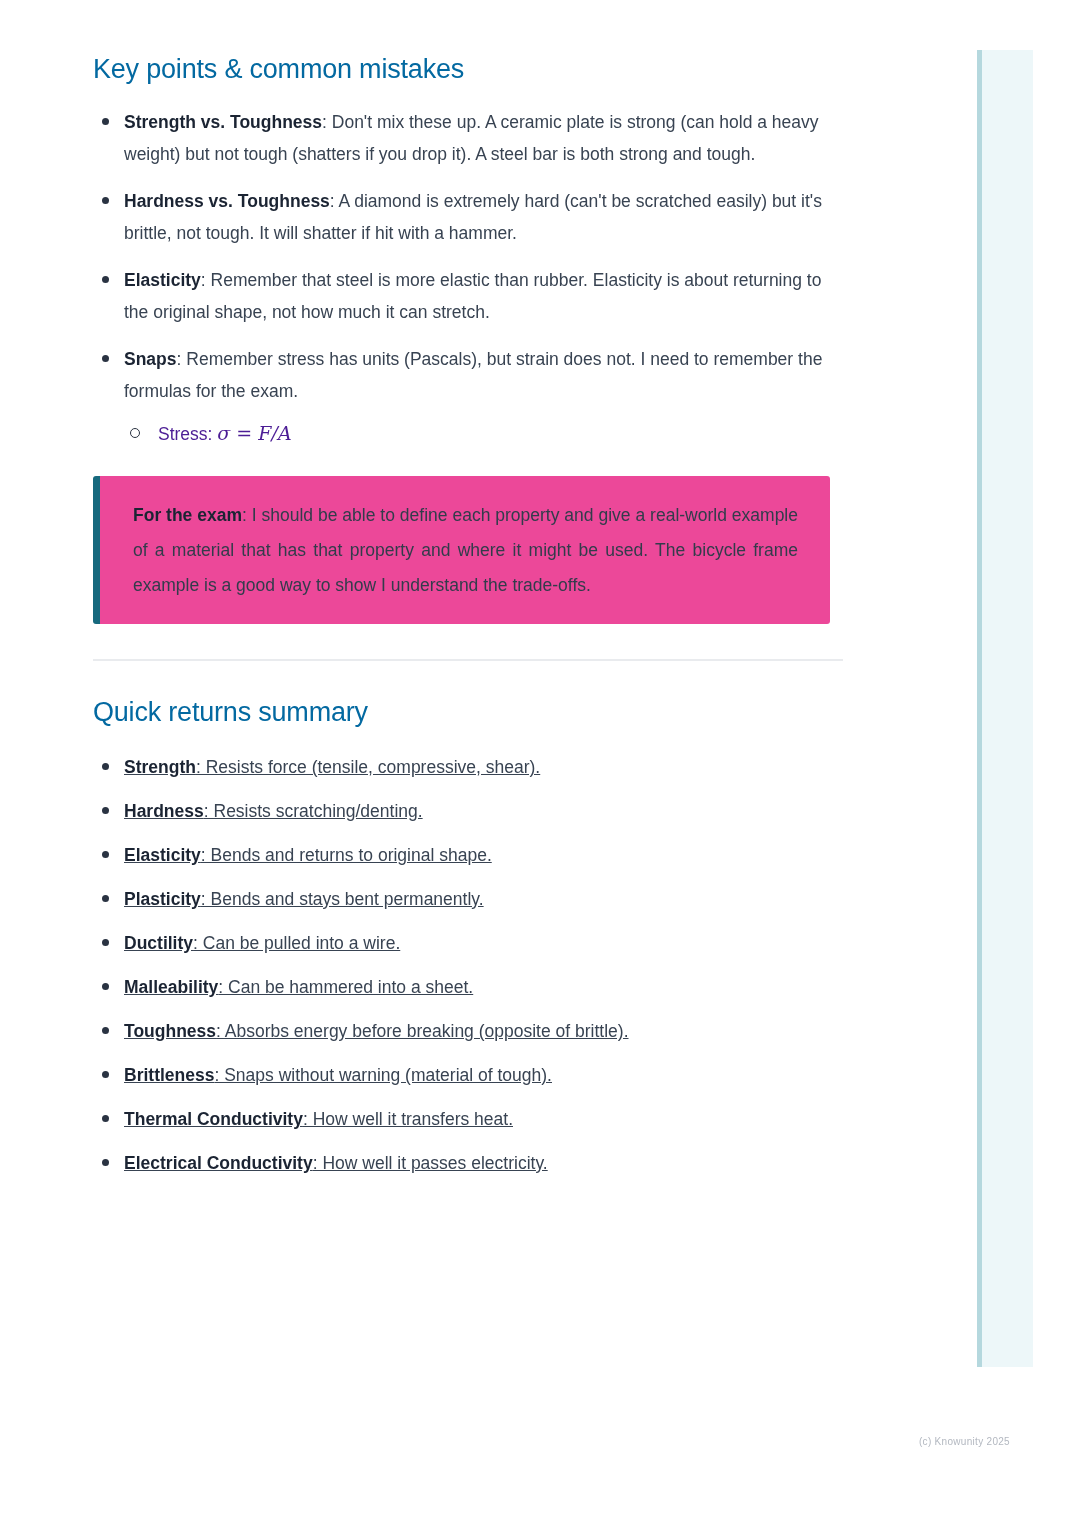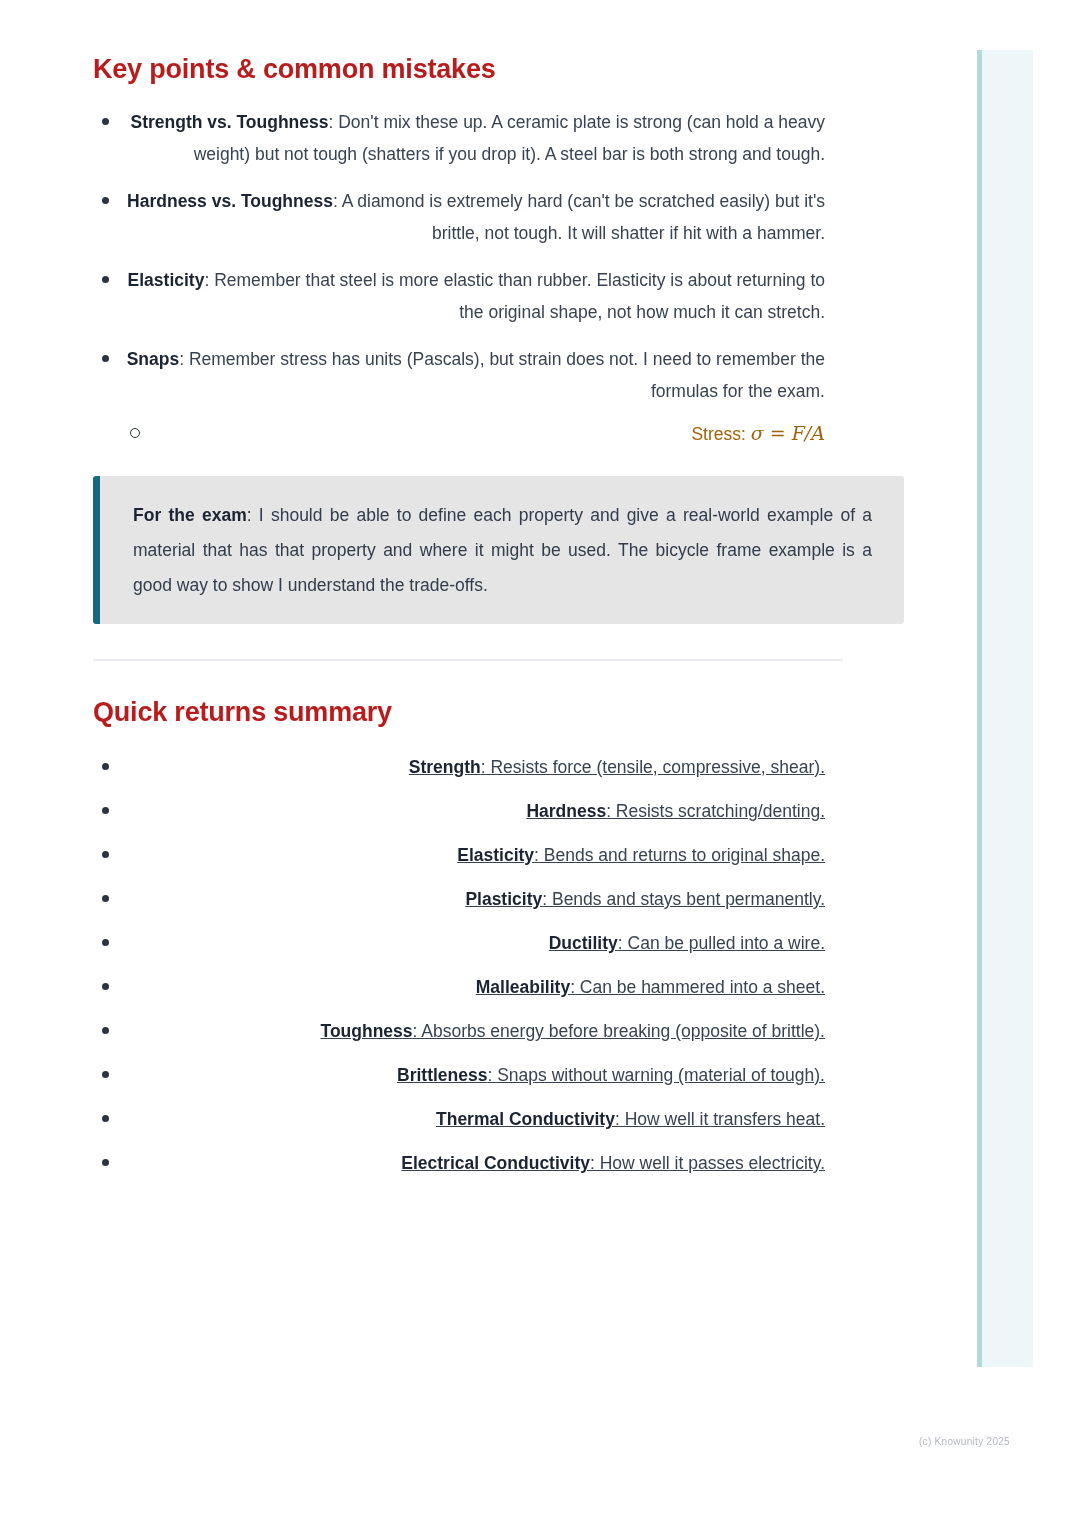--- a/index.html
+++ b/index.html
@@ -13,53 +13,52 @@
   }
   .content {
     position:absolute;
     left:93px; top:0;
     width:750px;
   }
   h1.sec-title {
     margin-top:52px;
     font-size:27px;
     line-height:34px;
-    font-weight:700;
-    color:#b91c1c;
+    font-weight:400;
+    color:#0369a1;
     letter-spacing:-0.2px;
   }
   h1.sec-title.second { margin-top:34px; }
   .list { margin-top:20px; width:732px; }
   .list.summary { margin-top:22px; }
   .li {
     position:relative;
     padding-left:31px;
     font-size:17.5px;
     line-height:32px;
     margin-bottom:15px;
     color:#384352;
-    text-align:right;
   }
   .list.summary .li { margin-bottom:12px;text-decoration:underline; }
   .li .term, .callout .term { font-weight:700; color:#1B2433; }
   .dot {
     position:absolute;
     left:9px; top:12px;
     width:7px; height:7px;
     border-radius:50%;
     background:#2A3342;
   }
   .sublist { margin-top:10px; }
   .sli {
     position:relative;
     padding-left:34px;
     font-size:17.5px;
     line-height:32px;
     margin-bottom:13px;
-    color:#a16207;
+    color:#4c1d95;
   }
   .ring {
     position:absolute;
     left:6px; top:11px;
     width:10px; height:10px;
     border:1.8px solid #2A3342;
     border-radius:50%;
     background:transparent;
   }
   .math {
@@ -67,22 +66,22 @@
     font-style:italic;
     font-size:19px;
   }
   .math sub {
     font-style:normal;
     font-size:13px;
     vertical-align:-4px;
   }
   .callout {
     margin-top:20px;
-    width:811px;
-    background:#e5e5e5;
+    width:737px;
+    background:#ec4899;
     border-left:7px solid #17697E;
     border-radius:3px;
     padding:22px 32px 21px 33px;
   }
   .callout p {
     font-size:17.5px;
     line-height:35px;
     text-align:justify;
     color:#323C4B;
   }

